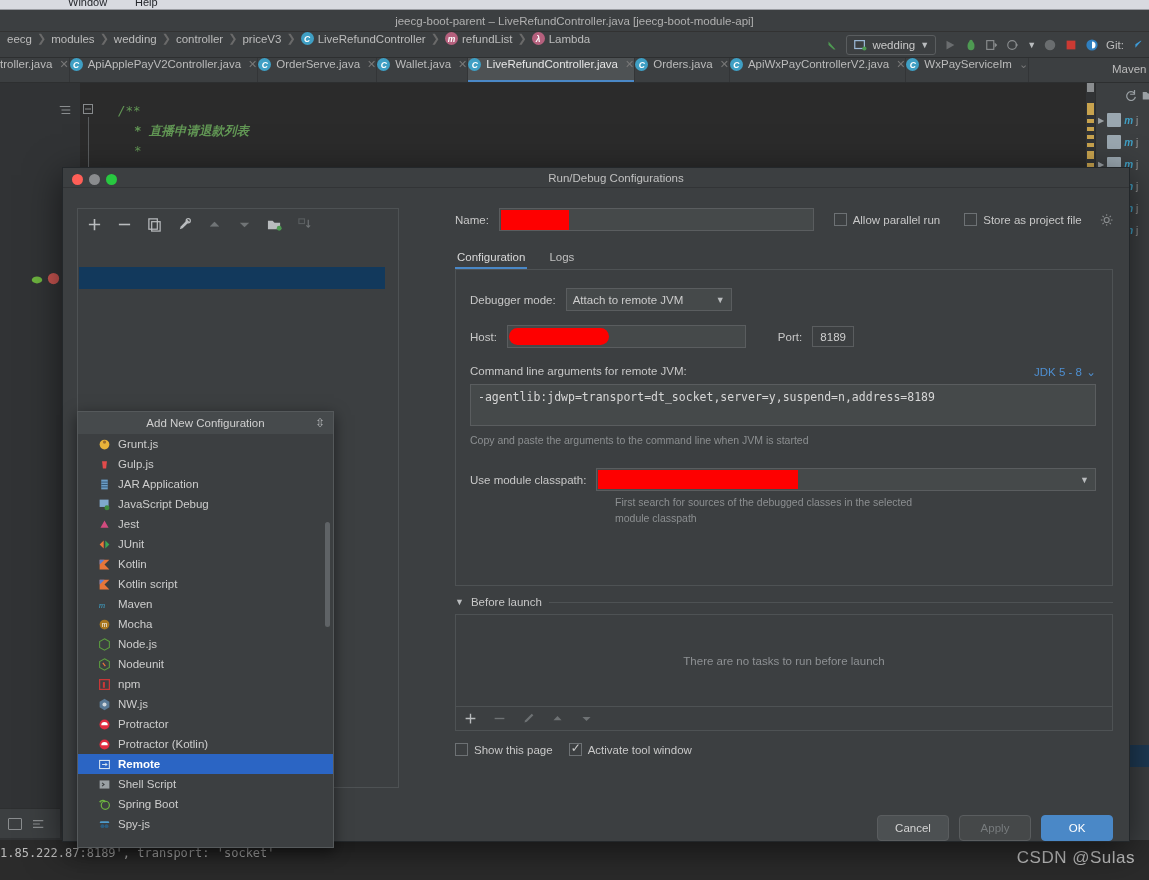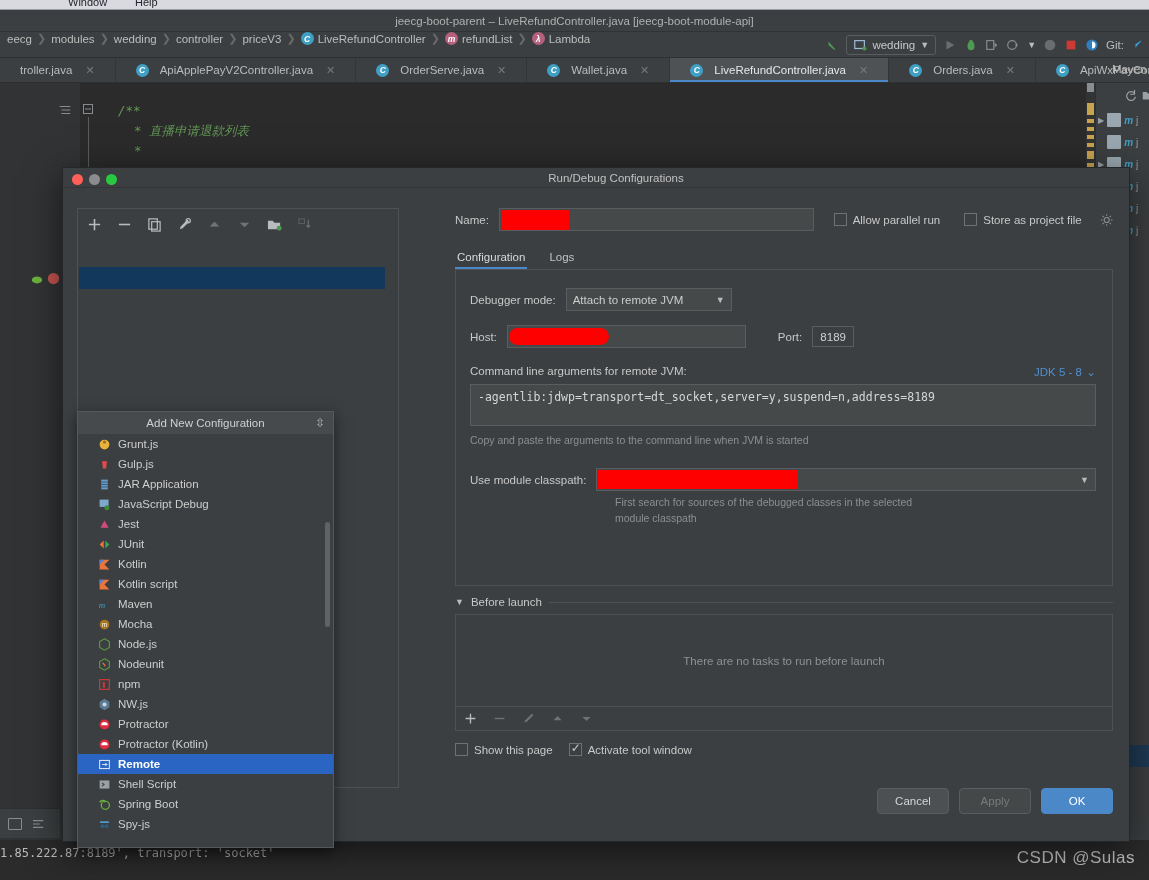--- a/index.html
+++ b/index.html
@@ -64,21 +64,21 @@
   .tico { width: 14px; height: 14px; display: inline-block; }
   .gitlbl { color: #bcbcbc; font-size: 11.5px; }
 
   
   .tabbar {
     position: absolute; left: 0; top: 58px; width: 1149px; height: 25px;
     background: #3c3f41; display: flex; align-items: stretch;
     border-bottom: 1px solid #2d2f30; overflow: hidden;
   }
   .tab {
-    display: flex; align-items: center; gap: 11px; padding: 0 20px;
+    display: flex; align-items: flex-start; gap: 5px; padding: 0 0;
     color: #bbbbbb; font-size: 11.5px; white-space: nowrap;
     border-right: 1px solid #333537;
   }
   .tab.active { background: #4e5254; color: #e6e6e6; box-shadow: inset 0 -2px 0 #4a88c7; }
   .tab .x { color: #787878; font-size: 11px; margin-left: 2px; }
 
   
   .editor {
     position: absolute; left: 0; top: 83px; width: 1095px; height: 757px;
     background: #2b2b2b;
@@ -268,21 +268,21 @@
     color: #8e9194; font-size: 11.5px;
   }
   .bltools {
     display: flex; align-items: center; gap: 16px;
     border: 1px solid #4e5254; border-top: none; height: 24px; padding-left: 8px;
     color: #9a9d9f; font-size: 13px;
   }
   .bottomchecks { display: flex; align-items: center; gap: 16px; margin-top: 12px; }
 
   .dlgfooter {
-    height: 58px; display: flex; align-items: flex-start;
+    height: 58px; display: flex; align-items: flex-end;
     padding: 0 16px; position: relative;
   }
   .helpbtn {
     width: 20px; height: 20px; border-radius: 50%; background: #4a4e50;
     color: #c4c4c4; font-size: 12px; display: flex;
     align-items: center; justify-content: center;
   }
   .btns { position: absolute; right: 16px; display: flex; gap: 10px; }
   .btn {
     min-width: 72px; height: 26px; border-radius: 4px;
@@ -479,21 +479,21 @@
     <svg style="position:absolute;left:58px;top:20px;width:14px;height:14px;" viewBox="0 0 16 16">
         <path d="M2 4h12M4 8h10M4 12h10" stroke="#8a8d8f" stroke-width="1.3"></path>
       </svg>
     <svg style="position:absolute;left:82px;top:20px;width:12px;height:12px;" viewBox="0 0 16 16">
         <rect x="2" y="2" width="12" height="12" fill="none" stroke="#8a8d8f" stroke-width="1.3"></rect>
         <path d="M4 8h8" stroke="#8a8d8f" stroke-width="1.3"></path>
       </svg>
     <div style="position:absolute;left:88px;top:34px;width:1px;height:140px;background:#5a5d5f;"></div>
 
     <div class="code" style="left:118px;top:20px;">/**</div>
-    <div class="code" style="left:134px;top:40px;">* 直播申请退款列表</div>
+    <div class="code" style="left:134px;top:40px;font-weight:bold;">* 直播申请退款列表</div>
     <div class="code" style="left:134px;top:60px;">*</div>
   </div>
 
   <div class="markerstrip">
     <div class="mk" style="top:0px;height:9px;background:#8a8d8f;"></div>
     <div class="mk" style="top:20px;height:12px;background:#c8a34e;"></div>
     <div class="mk" style="top:36px;height:4px;background:#c8a34e;"></div>
     <div class="mk" style="top:44px;height:4px;background:#c8a34e;"></div>
     <div class="mk" style="top:52px;height:4px;background:#c8a34e;"></div>
     <div class="mk" style="top:60px;height:4px;background:#c8a34e;"></div>

